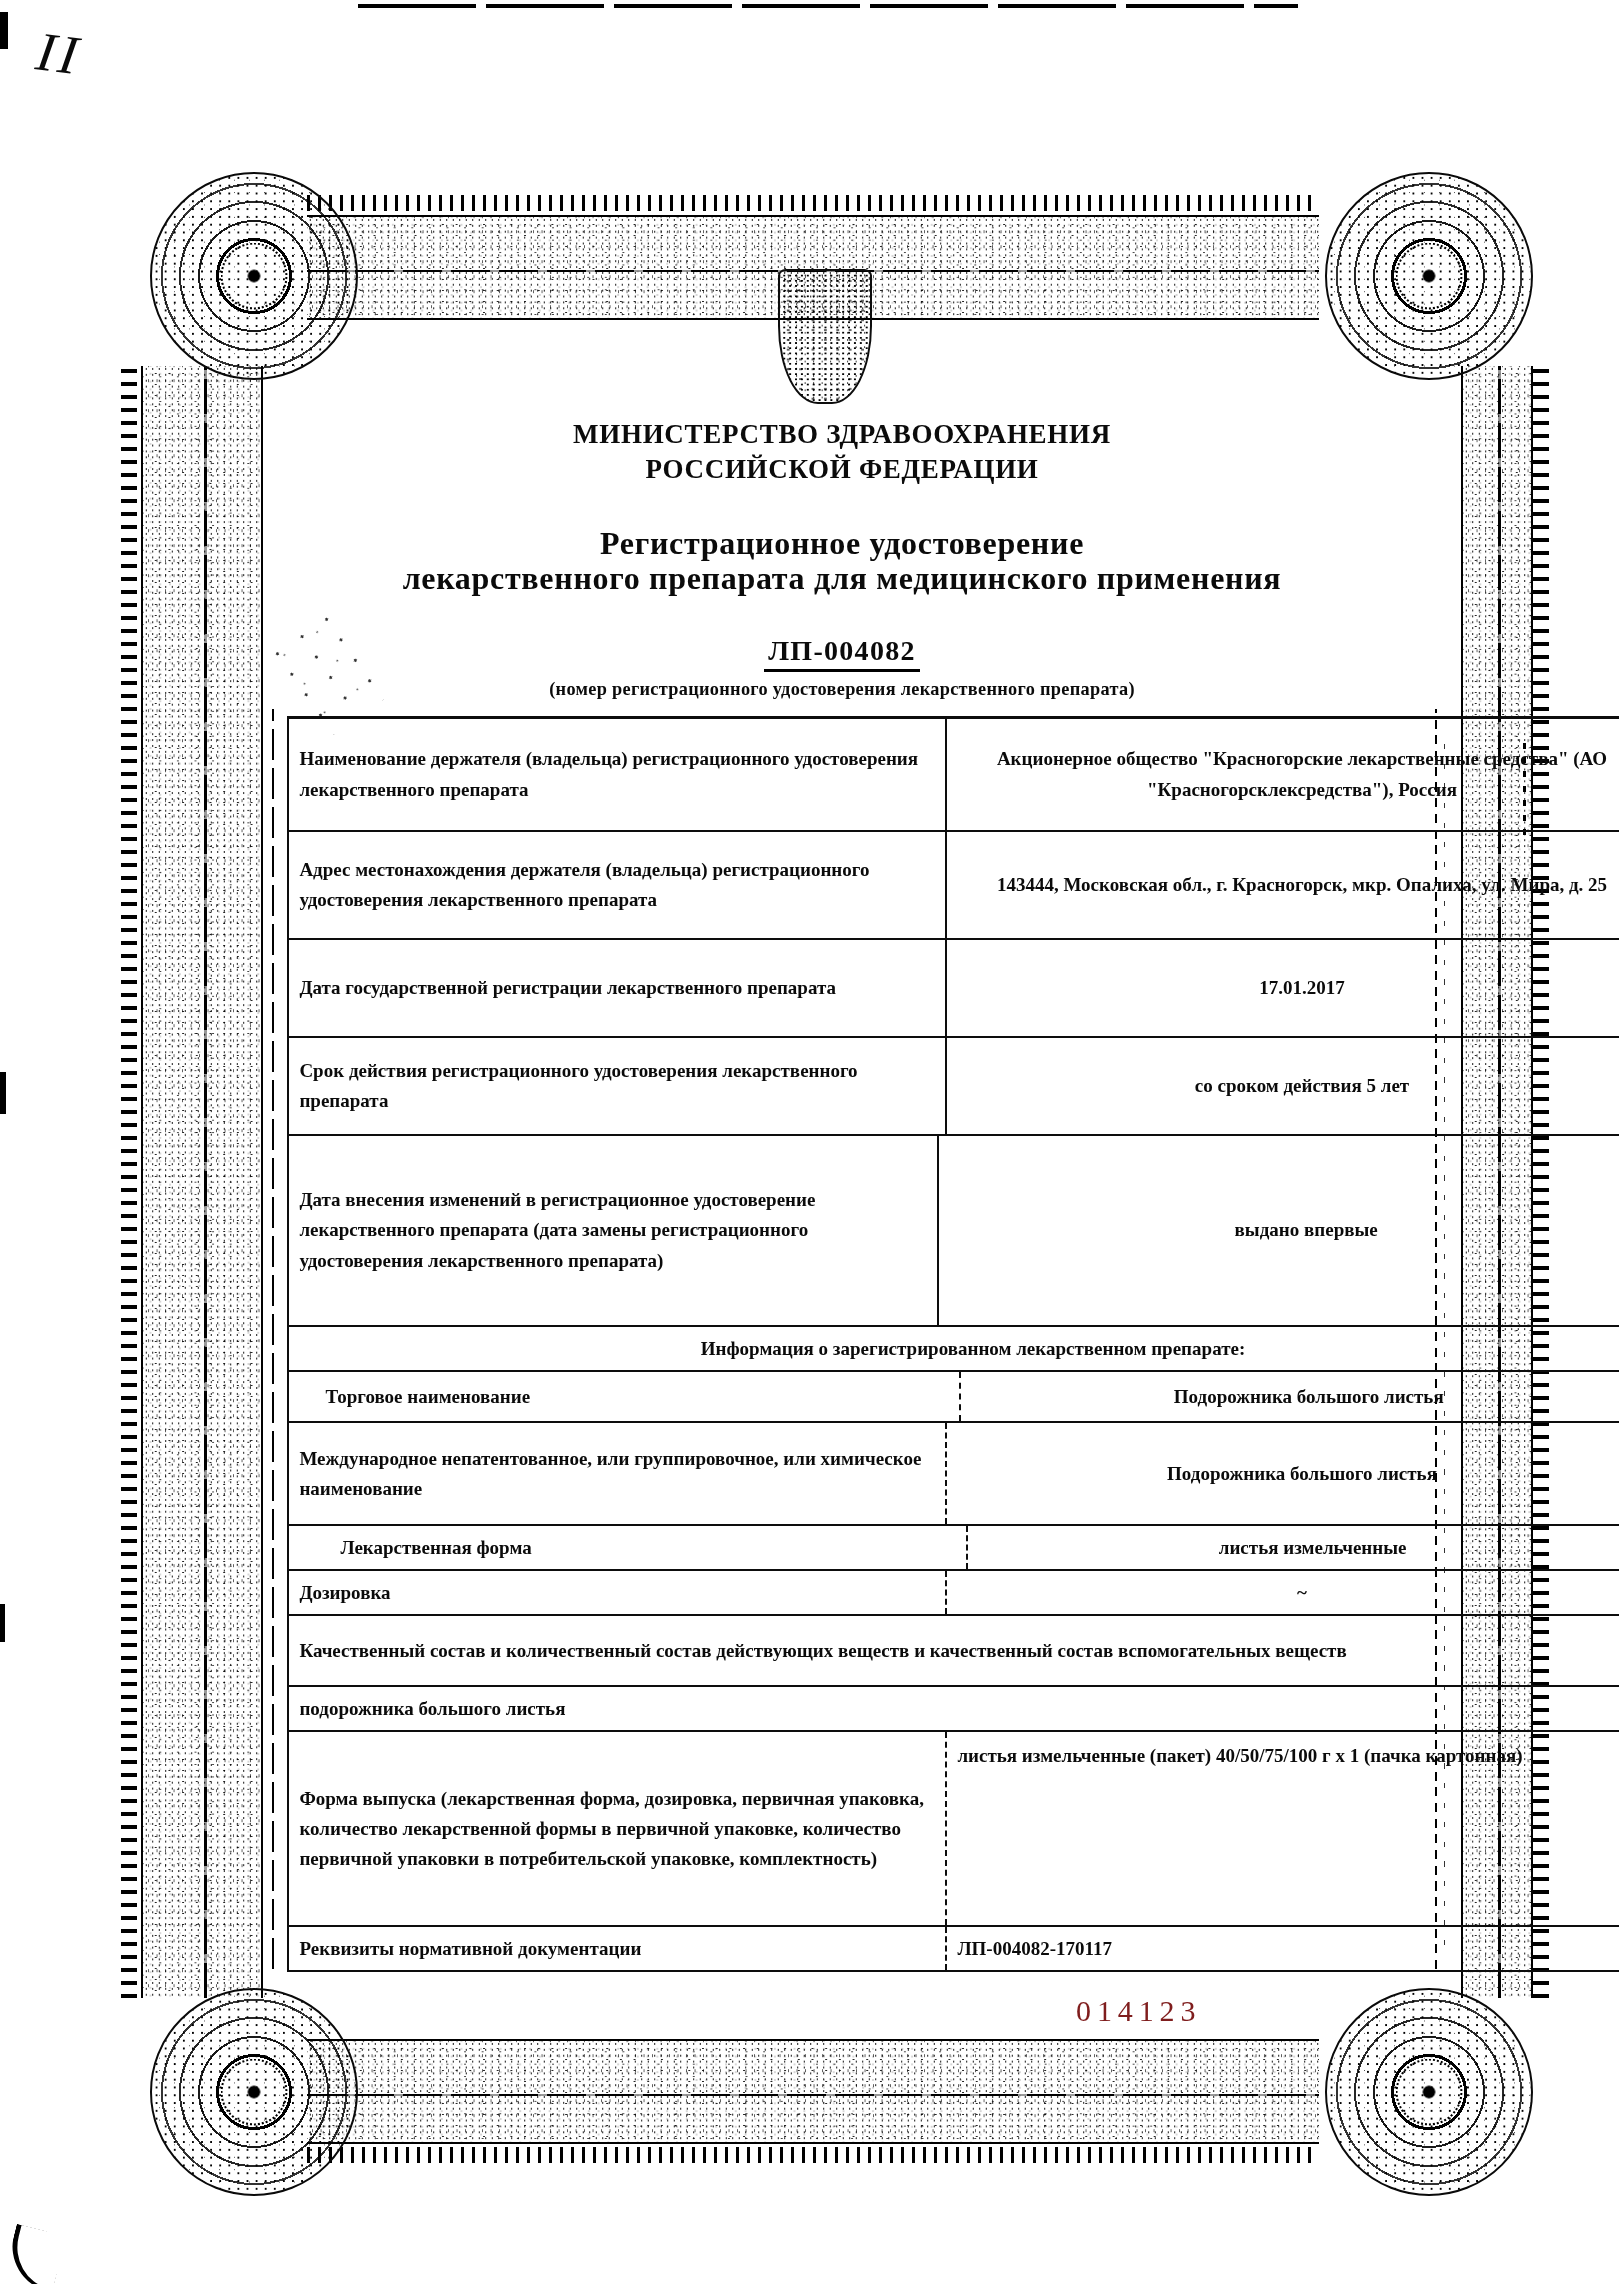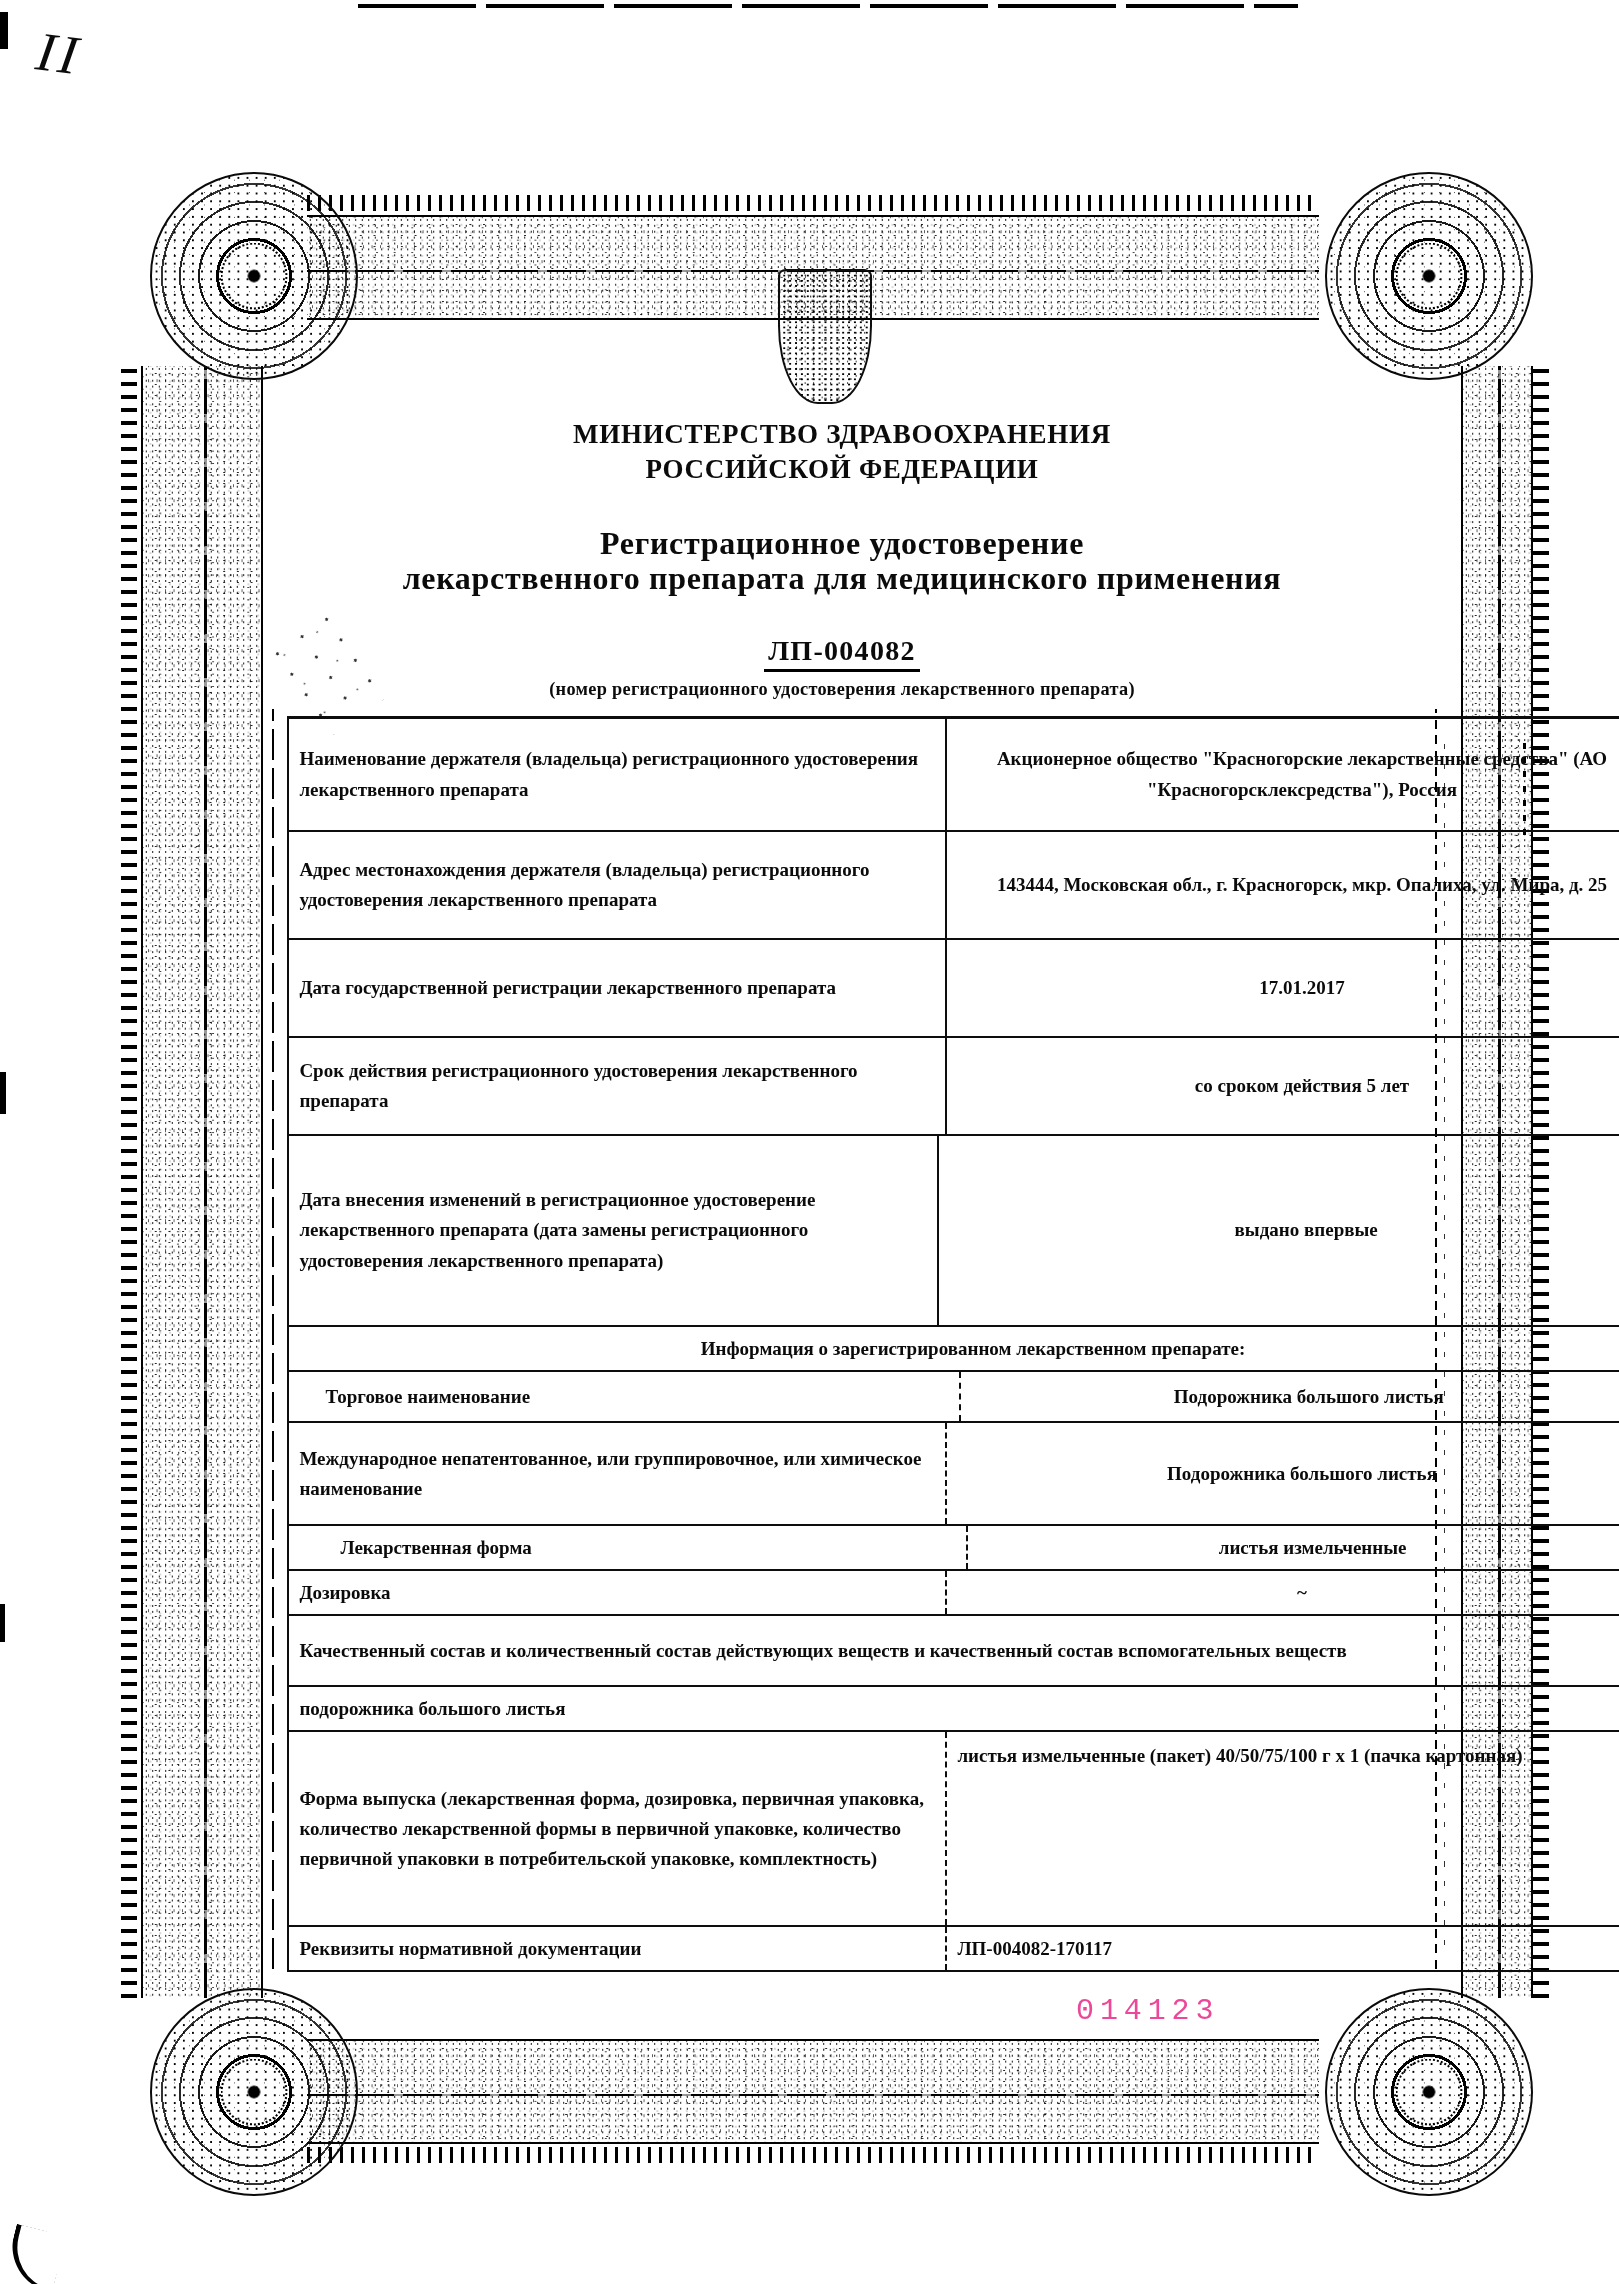--- a/index.html
+++ b/index.html
@@ -141,22 +141,22 @@
   }
   .tr:first-child::after{display:none;}
   .r1{min-height:111px;} .r2{min-height:108px;} .r3{min-height:98px;}
   .r4{min-height:98px;} .r5{min-height:191px;gap:16px;} .r6{min-height:38px;}
   .r7{min-height:51px;padding-left:26px;} .r8{min-height:103px;} .r9{min-height:39px;padding-left:41px;}
   .r10{min-height:40px;} .r11{min-height:71px;} .r12{min-height:42px;}
   .r13{min-height:195px;} .r14{min-height:44px;}
   
   .serial{
     position:absolute;left:1076px;top:1994px;
-    font-family:Liberation Mono, monospace;
-    font-size:30px;font-weight:400;letter-spacing:5.9px;color:#ec4899;
+    font-family:Liberation Serif, serif;
+    font-size:30px;font-weight:400;letter-spacing:5.9px;color:#7f1d1d;
   }
 </style>
 </head>
 <body>
 
 <div class="page">
 
   <div class="scan-top-line"></div>
   <div class="edge-blob" style="left:0;top:11.8px;width:7.8px;height:37px;"></div>
   <div class="edge-blob" style="left:0;top:1072px;width:5.9px;height:42px;"></div>

